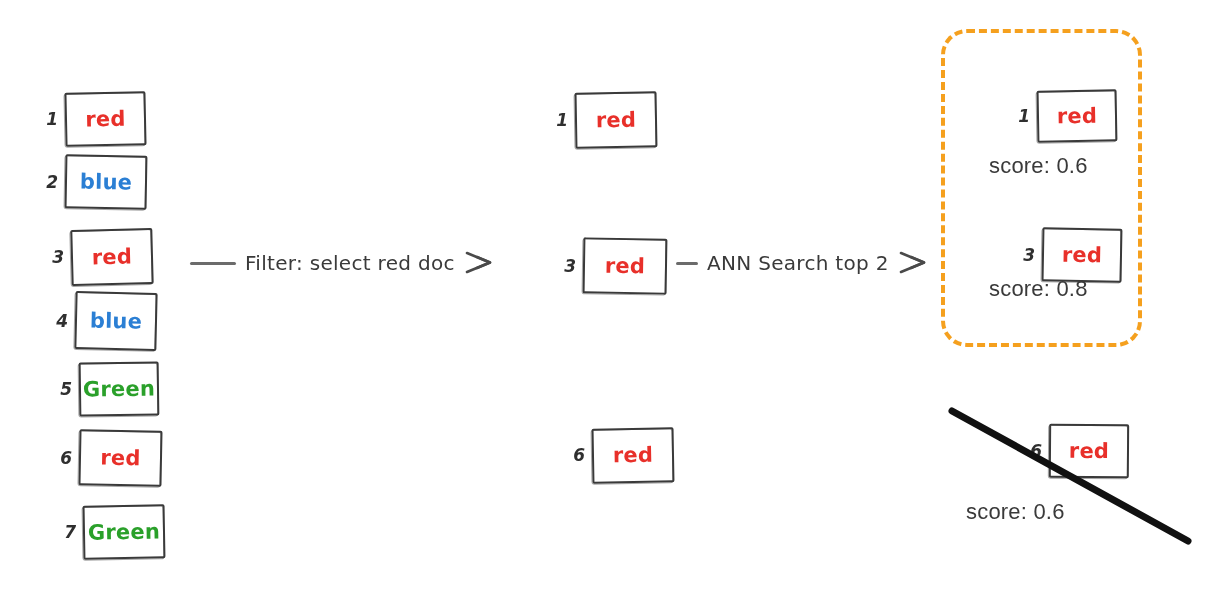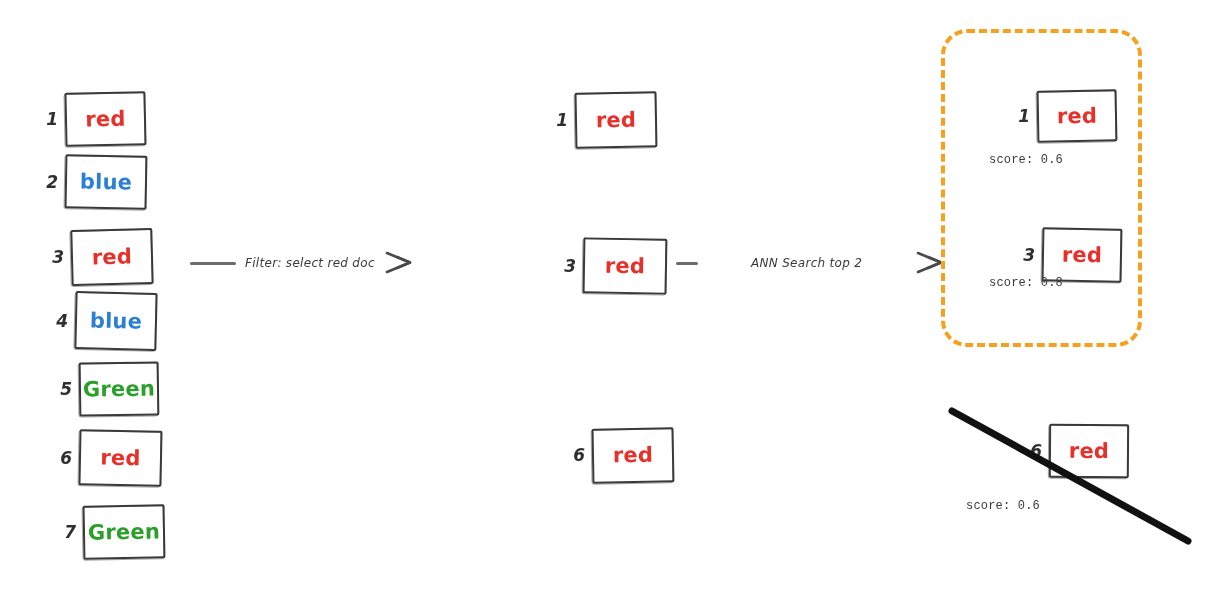--- a/index.html
+++ b/index.html
@@ -81,42 +81,41 @@
   .arrow-stem {
     width: 46px;
     height: 3px;
     background: #6b6b6b;
     border-radius: 2px;
     margin-right: 9px;
   }
   .arrow-stem.short { width: 22px; }
   .arrow-text {
     font-family: "DejaVu Sans", sans-serif;
-    font-size: 12px;
-    font-style: italic;
+    font-size: 20px;
     color: #3a3a3a;
     letter-spacing: 0.3px;
   }
   .arrow-head {
     margin-left: 8px;
     display: block;
   }
 
   
   .result-group {
     position: absolute;
     box-sizing: border-box;
     border: 4px dashed #f5a01e;
     border-radius: 26px;
     background: transparent;
   }
   .score {
     position: absolute;
-    font-family: Liberation Mono, monospace;
-    font-size: 12px;
+    font-family: Liberation Sans, sans-serif;
+    font-size: 22px;
     color: #3a3a3a;
     letter-spacing: 0.2px;
     white-space: nowrap;
   }
 
   
   .strike-svg {
     position: absolute;
     left: 0;
     top: 0;
@@ -199,21 +198,21 @@
         </div>
       </div>
       <div class="doc" style="left: 565px; top: 428px;">
         <span class="doc-index">6</span>
         <div class="doc-box" style="width: 82px; height: 55px; transform: rotate(-1deg);">
           <span class="doc-label c-red">red</span>
         </div>
       </div>
     </div>
 
-  <div class="arrow" id="search-arrow" style="left: 676px; top: 250px; gap: 44px;">
+  <div class="arrow" id="search-arrow" style="left: 676px; top: 250px;">
     <span class="arrow-stem short"></span>
     <span class="arrow-text">ANN Search top 2</span>
     <svg class="arrow-head" width="32" height="26" viewBox="0 0 32 26">
       <path d="M4 3 L27 12.5 L4 22" fill="none" stroke="#4a4a4a" stroke-width="2.6" stroke-linecap="round" stroke-linejoin="round"></path>
       <path d="M14 7 L27 12.5 L14 18" fill="none" stroke="#4a4a4a" stroke-width="2.6" stroke-linecap="round" stroke-linejoin="round"></path>
     </svg>
   </div>
 
   <div class="result-group" id="result-group" style="left: 941px; top: 29px; width: 201px; height: 318px; border-color: rgb(245, 160, 30);"></div>
   <div id="result-docs">

